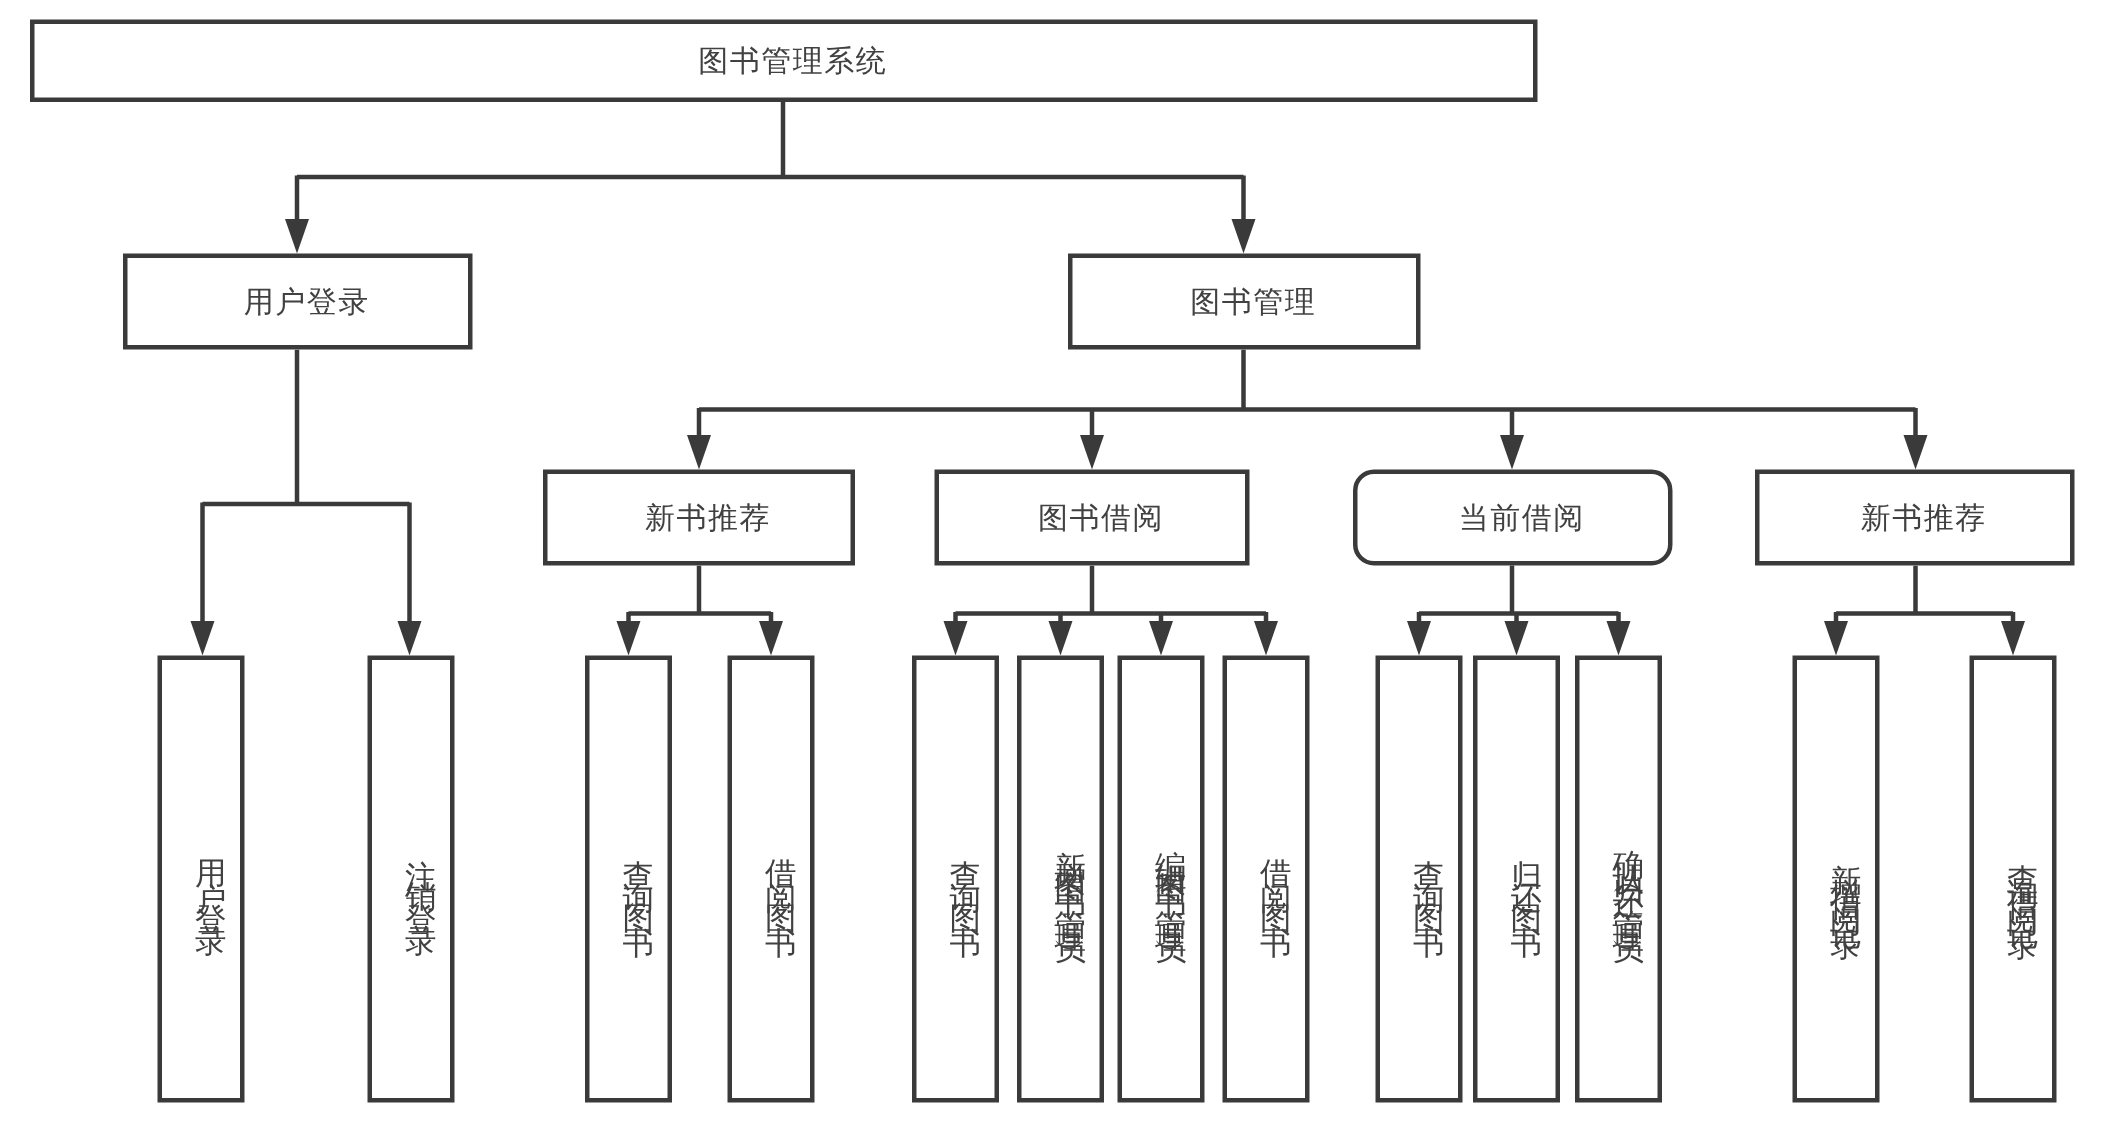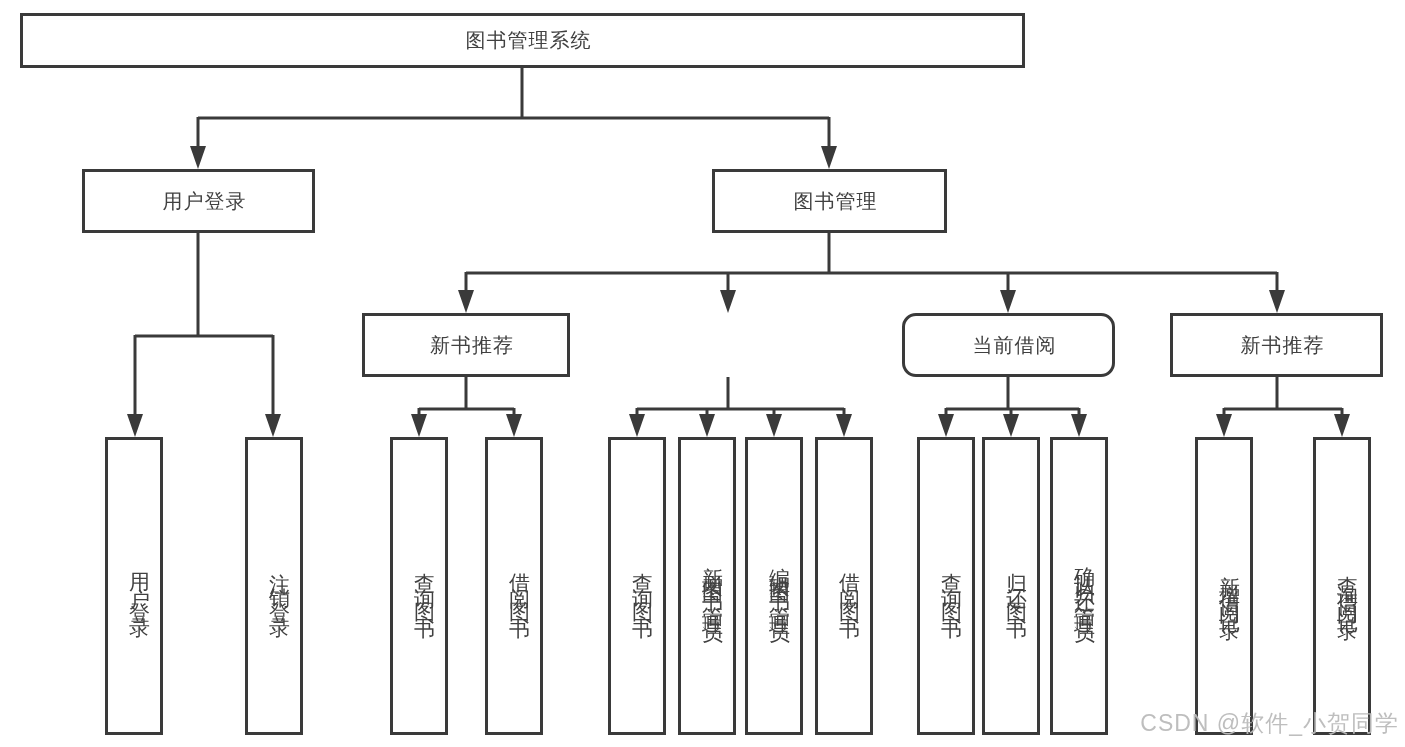--- a/index.html
+++ b/index.html
@@ -131,20 +131,23 @@
   <div class="box" style="left:82px; top:169px; width:233px; height:64px;">
     <span class="hlabel">用户登录</span>
   </div>
   <div class="box" style="left:712px; top:169px; width:235px; height:64px;">
     <span class="hlabel">图书管理</span>
   </div>
 
   <div class="box" style="left:362px; top:313px; width:208px; height:64px;">
     <span class="hlabel">新书推荐</span>
   </div>
+  <div class="box" style="left:623px; top:313px; width:210px; height:64px;">
+    <span class="hlabel">图书借阅</span>
+  </div>
   <div class="box" style="left:902px; top:313px; width:213px; height:64px;border-radius:14px;">
     <span class="hlabel">当前借阅</span>
   </div>
   <div class="box" style="left:1170px; top:313px; width:213px; height:64px;">
     <span class="hlabel">新书推荐</span>
   </div>
 
   <div class="box leaf" style="left:105px;">
     <span class="vlabel" style="letter-spacing: 15px;">用户登录</span>
   </div>
@@ -182,14 +185,13 @@
     <span class="vlabel" style="letter-spacing: 8px;">确认归还（管理员）</span>
   </div>
 
   <div class="box leaf" style="left:1195px;">
     <span class="vlabel" style="letter-spacing: 9px;">新增借阅记录</span>
   </div>
   <div class="box leaf" style="left:1313px;">
     <span class="vlabel" style="letter-spacing: 9px;">查询借阅记录</span>
   </div>
 
-  <div class="watermark">CSDN @软件_小贺同学</div>
 </div>
 
 </body></html>

